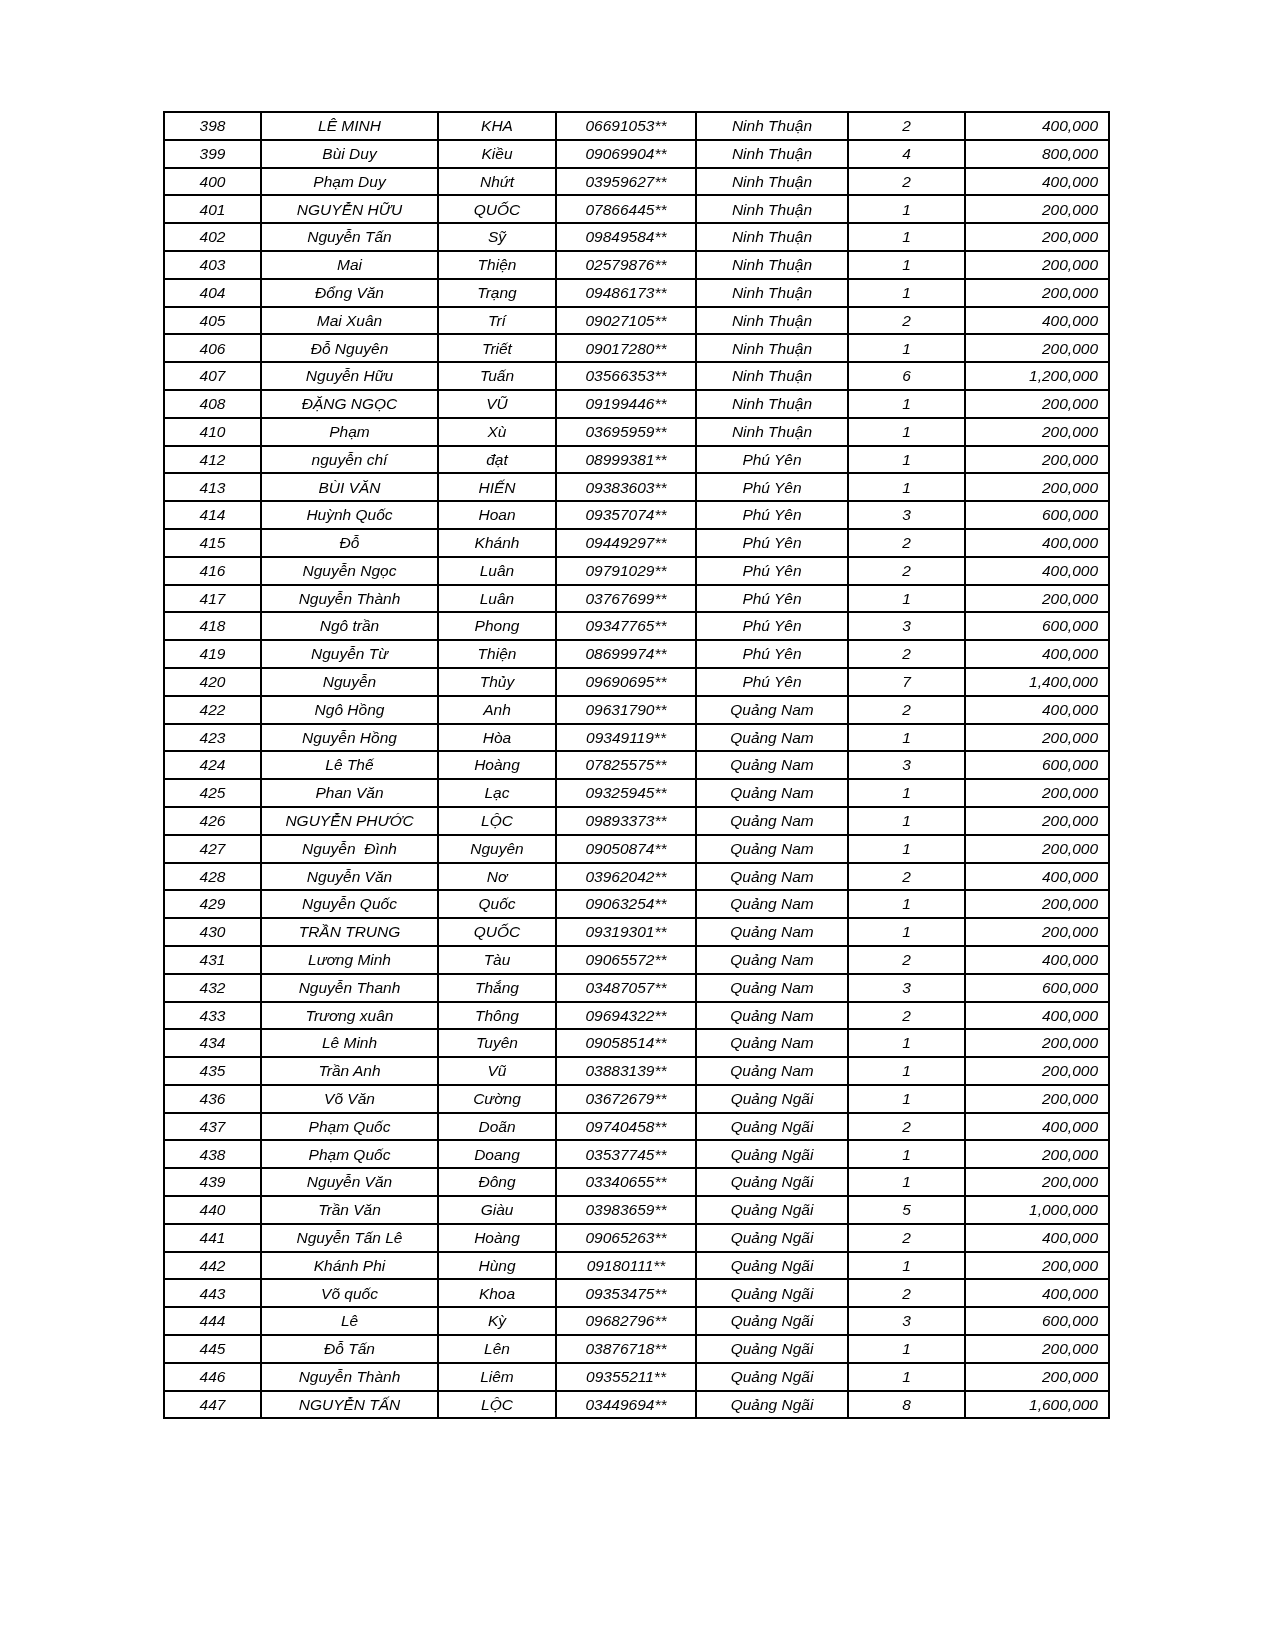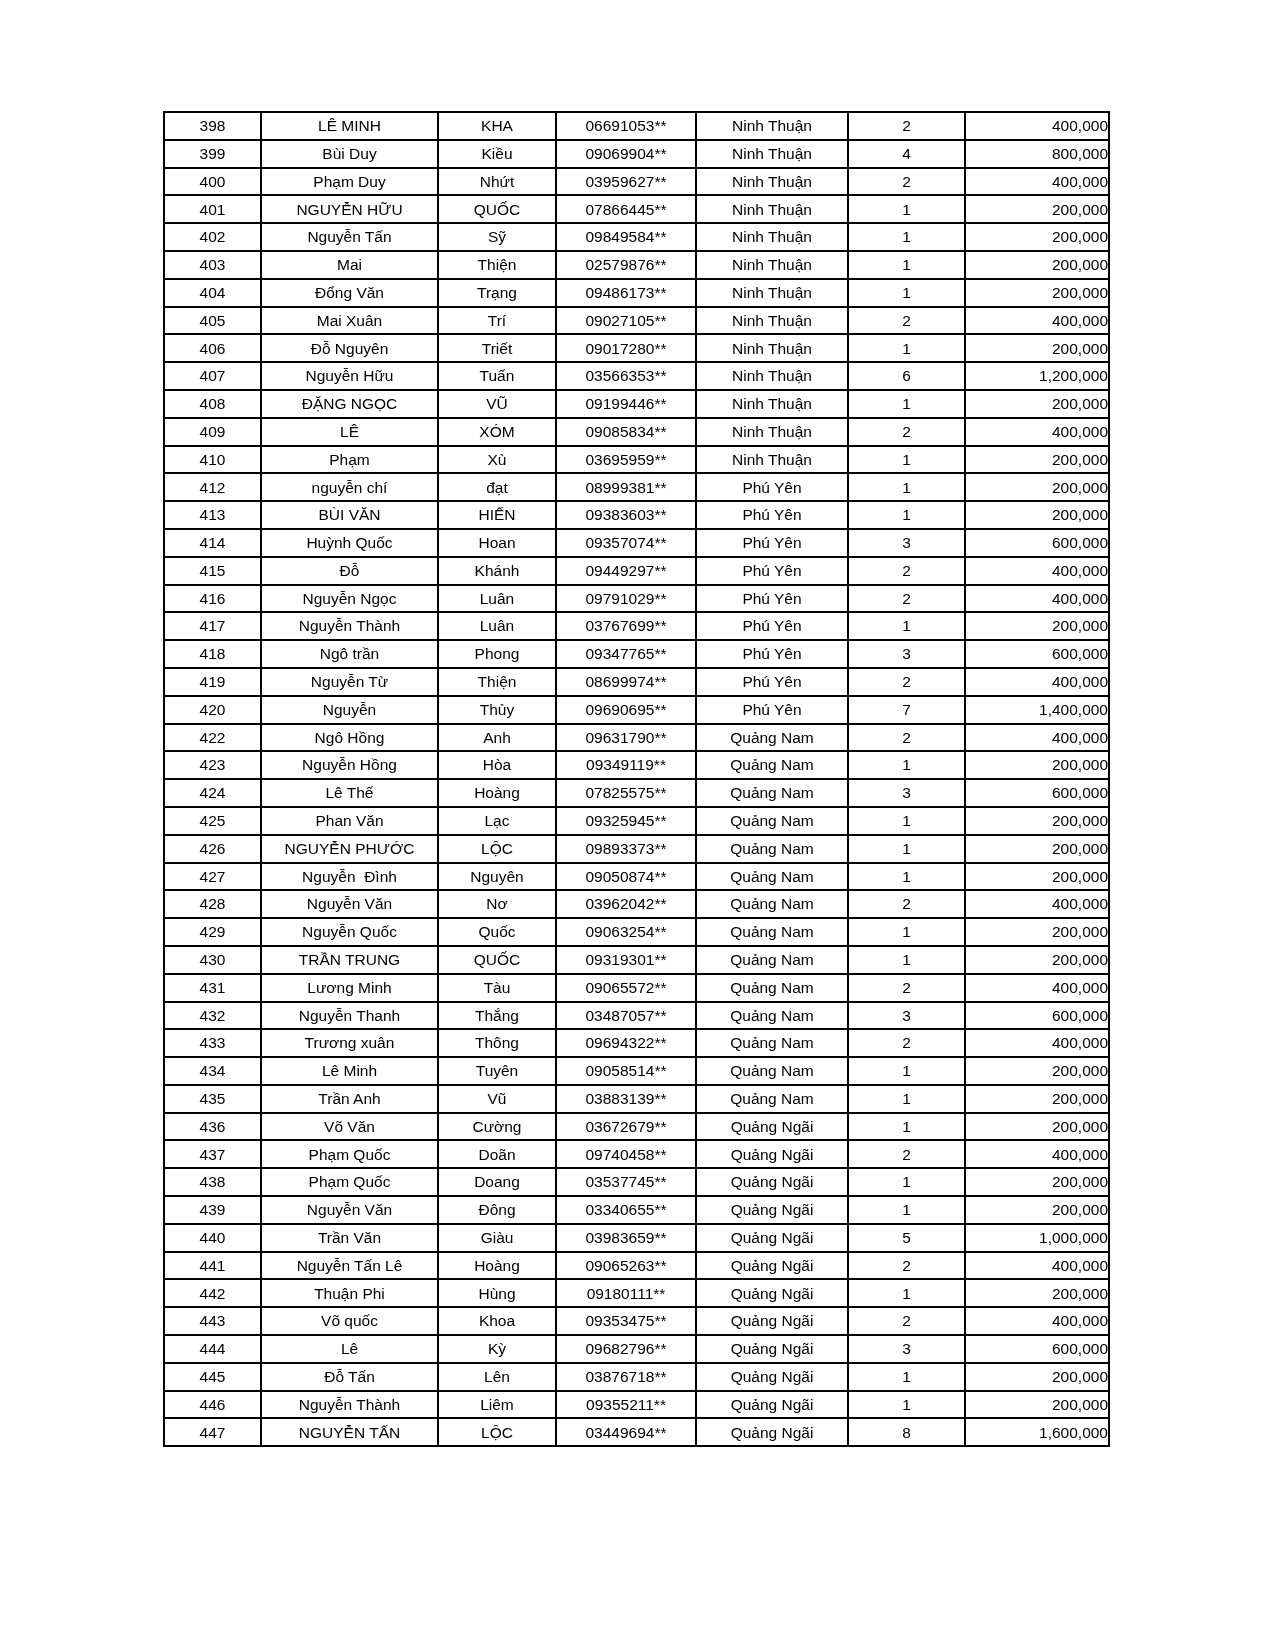--- a/index.html
+++ b/index.html
@@ -17,35 +17,36 @@
     height: 1650px;
     background: #ffffff;
     overflow: hidden;
   }
   table.sheet-table {
     position: absolute;
     left: 163px;
     top: 111px;
     border-collapse: collapse;
     table-layout: fixed;
+    font-style: italic;
   }
   table.sheet-table td {
     border: 2px solid #000000;
     box-sizing: border-box;
     height: 27.8px;
     padding: 0 6px;
     font-size: 15.5px;
     line-height: 1;
     text-align: center;
     white-space: pre-wrap;
     overflow: hidden;
   }
   table.sheet-table td.col-amount {
     text-align: right;
-    padding-right: 0;
+    padding-right: 10px;
   }
 </style>
 </head>
 <body>
 
 <div class="page">
   <table class="sheet-table">
     <colgroup id="table-colgroup">
         <col style="width: 97px;">
         <col style="width: 177px;">
@@ -149,29 +150,20 @@
         <tr>
           <td class="col-row-number">408</td>
           <td class="col-first-middle-name">ĐẶNG NGỌC</td>
           <td class="col-last-name">VŨ</td>
           <td class="col-phone-masked">09199446**</td>
           <td class="col-province">Ninh Thuận</td>
           <td class="col-quantity">1</td>
           <td class="col-amount col-amount">200,000</td>
         </tr>
         <tr>
-          <td class="col-row-number">409</td>
-          <td class="col-first-middle-name">LÊ</td>
-          <td class="col-last-name">XÓM</td>
-          <td class="col-phone-masked">09085834**</td>
-          <td class="col-province">Ninh Thuận</td>
-          <td class="col-quantity">2</td>
-          <td class="col-amount col-amount">400,000</td>
-        </tr>
-        <tr>
           <td class="col-row-number">410</td>
           <td class="col-first-middle-name">Phạm</td>
           <td class="col-last-name">Xù</td>
           <td class="col-phone-masked">03695959**</td>
           <td class="col-province">Ninh Thuận</td>
           <td class="col-quantity">1</td>
           <td class="col-amount col-amount">200,000</td>
         </tr>
         <tr>
           <td class="col-row-number">412</td>
@@ -429,21 +421,21 @@
           <td class="col-row-number">441</td>
           <td class="col-first-middle-name">Nguyễn Tấn Lê</td>
           <td class="col-last-name">Hoàng</td>
           <td class="col-phone-masked">09065263**</td>
           <td class="col-province">Quảng Ngãi</td>
           <td class="col-quantity">2</td>
           <td class="col-amount col-amount">400,000</td>
         </tr>
         <tr>
           <td class="col-row-number">442</td>
-          <td class="col-first-middle-name">Thuận Phi</td>
+          <td class="col-first-middle-name">Khánh Phi</td>
           <td class="col-last-name">Hùng</td>
           <td class="col-phone-masked">09180111**</td>
           <td class="col-province">Quảng Ngãi</td>
           <td class="col-quantity">1</td>
           <td class="col-amount col-amount">200,000</td>
         </tr>
         <tr>
           <td class="col-row-number">443</td>
           <td class="col-first-middle-name">Võ quốc</td>
           <td class="col-last-name">Khoa</td>

